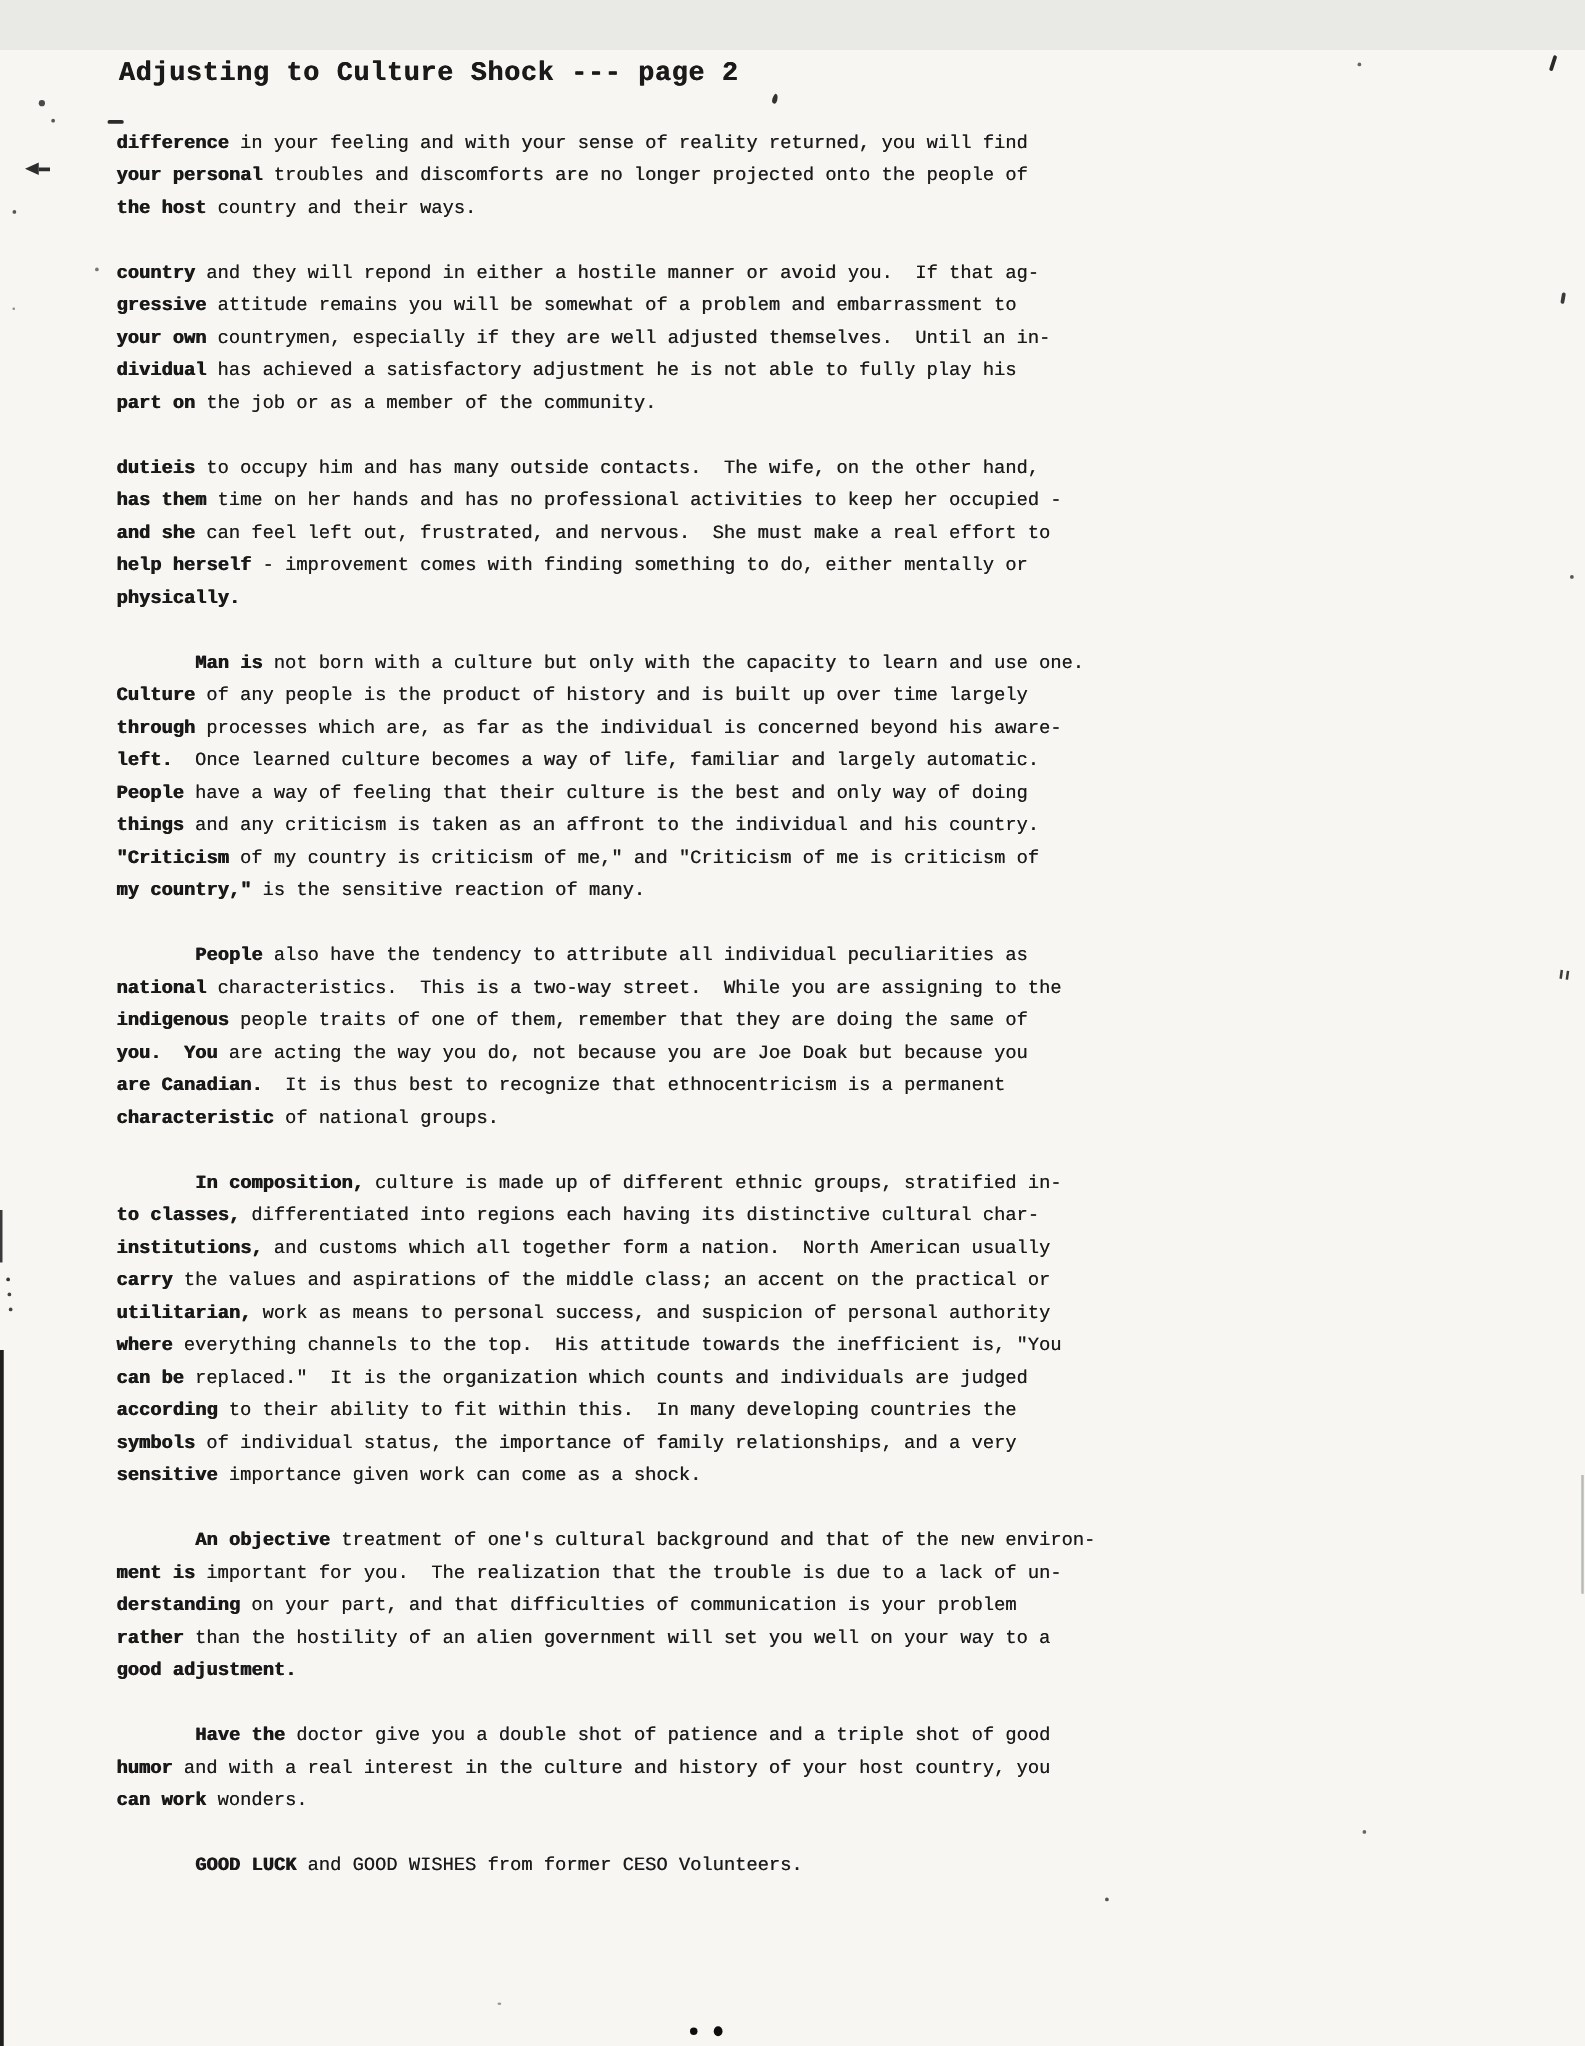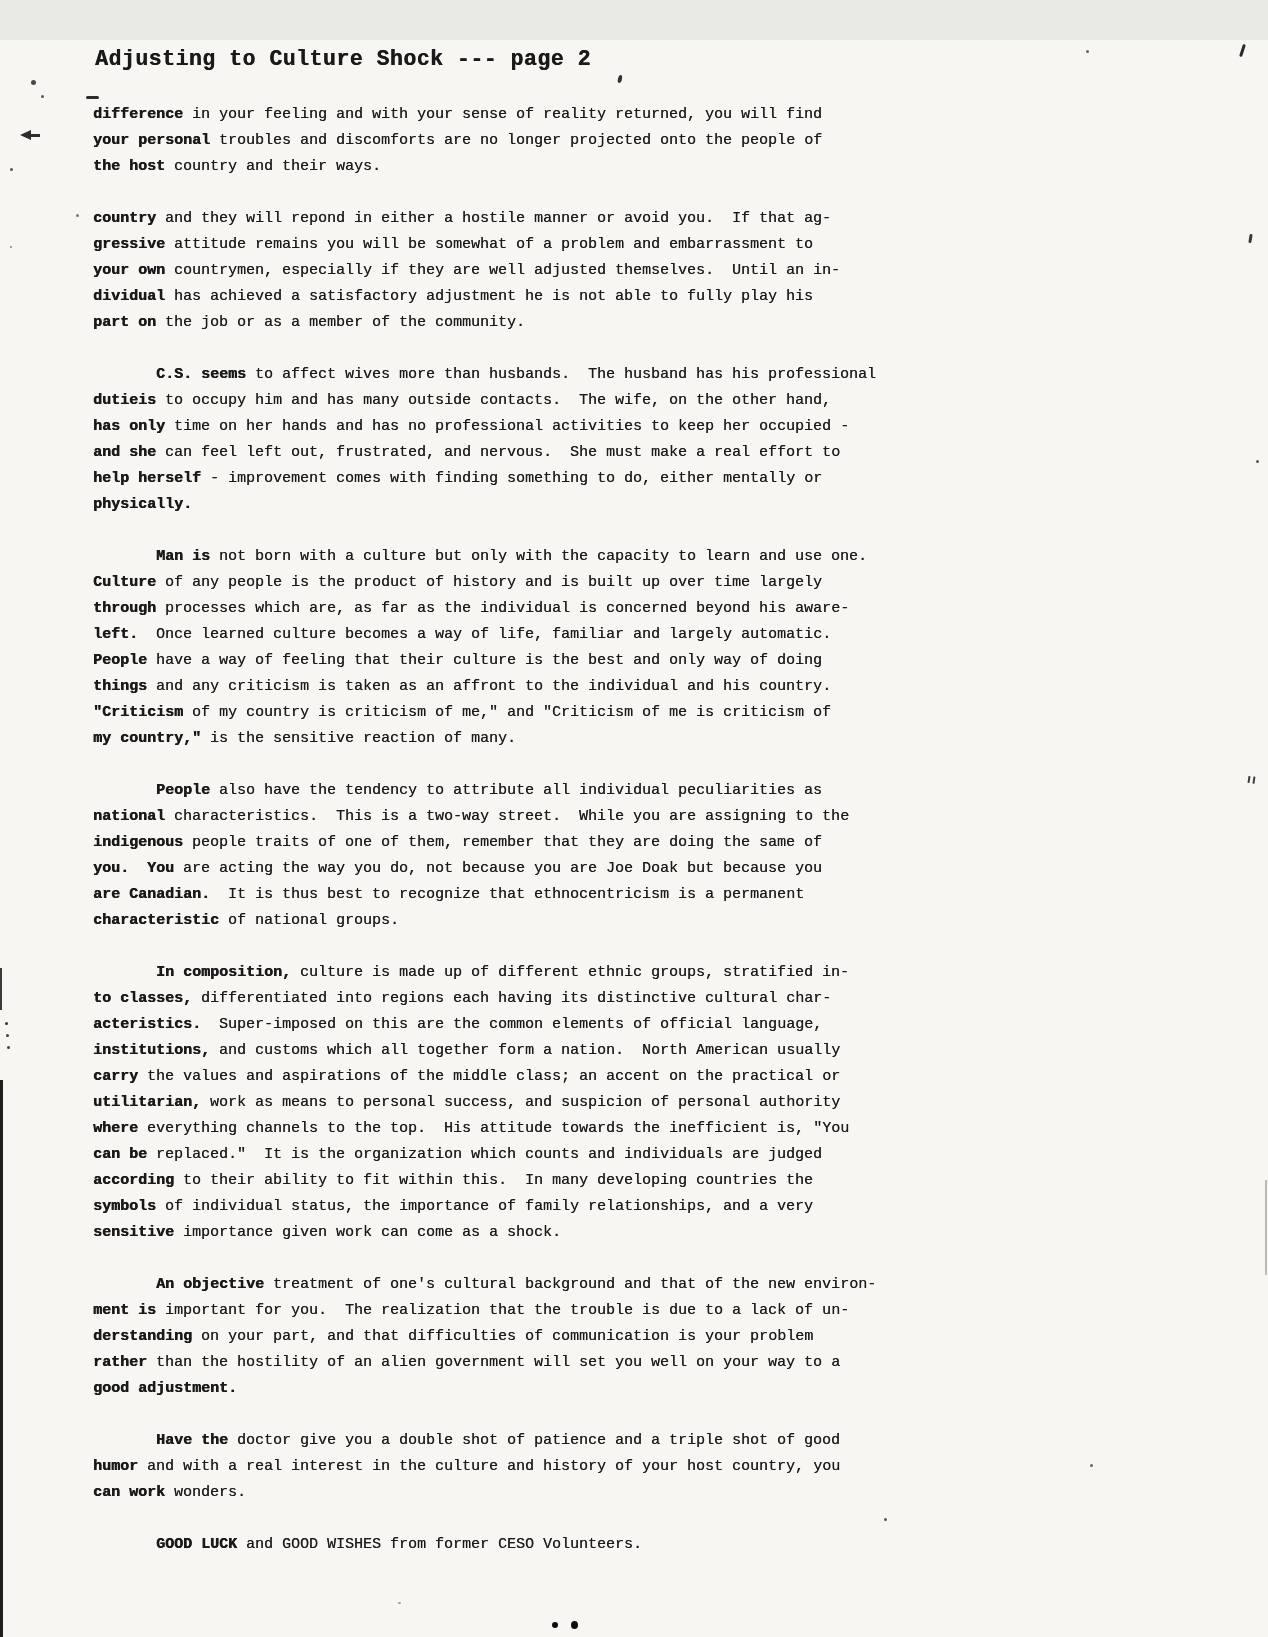--- a/index.html
+++ b/index.html
@@ -74,23 +74,22 @@
         <div class="line"><b class="heavy">the host</b> country and their ways.</div>
       </div>
       <div class="para">
         <div class="line"><b class="heavy">country</b> and they will repond in either a hostile manner or avoid you.  If that ag-</div>
         <div class="line"><b class="heavy">gressive</b> attitude remains you will be somewhat of a problem and embarrassment to</div>
         <div class="line"><b class="heavy">your own</b> countrymen, especially if they are well adjusted themselves.  Until an in-</div>
         <div class="line"><b class="heavy">dividual</b> has achieved a satisfactory adjustment he is not able to fully play his</div>
         <div class="line"><b class="heavy">part on</b> the job or as a member of the community.</div>
       </div>
       <div class="para">
-        <div class="line indent"><b class="heavy">C.S. seems</b> to affect wives more than husbands.  The husband has his professional</div>
         <div class="line"><b class="heavy">dutieis</b> to occupy him and has many outside contacts.  The wife, on the other hand,</div>
-        <div class="line"><b class="heavy">has only</b> time on her hands and has no professional activities to keep her occupied -</div>
+        <div class="line"><b class="heavy">has them</b> time on her hands and has no professional activities to keep her occupied -</div>
         <div class="line"><b class="heavy">and she</b> can feel left out, frustrated, and nervous.  She must make a real effort to</div>
         <div class="line"><b class="heavy">help herself</b> - improvement comes with finding something to do, either mentally or</div>
         <div class="line"><b class="heavy">physically.</b></div>
       </div>
       <div class="para">
         <div class="line indent"><b class="heavy">Man is</b> not born with a culture but only with the capacity to learn and use one.</div>
         <div class="line"><b class="heavy">Culture</b> of any people is the product of history and is built up over time largely</div>
         <div class="line"><b class="heavy">through</b> processes which are, as far as the individual is concerned beyond his aware-</div>
         <div class="line"><b class="heavy">left.</b>  Once learned culture becomes a way of life, familiar and largely automatic.</div>
         <div class="line"><b class="heavy">People</b> have a way of feeling that their culture is the best and only way of doing</div>
@@ -102,21 +101,20 @@
         <div class="line indent"><b class="heavy">People</b> also have the tendency to attribute all individual peculiarities as</div>
         <div class="line"><b class="heavy">national</b> characteristics.  This is a two-way street.  While you are assigning to the</div>
         <div class="line"><b class="heavy">indigenous</b> people traits of one of them, remember that they are doing the same of</div>
         <div class="line"><b class="heavy">you.  You</b> are acting the way you do, not because you are Joe Doak but because you</div>
         <div class="line"><b class="heavy">are Canadian.</b>  It is thus best to recognize that ethnocentricism is a permanent</div>
         <div class="line"><b class="heavy">characteristic</b> of national groups.</div>
       </div>
       <div class="para">
         <div class="line indent"><b class="heavy">In composition,</b> culture is made up of different ethnic groups, stratified in-</div>
         <div class="line"><b class="heavy">to classes,</b> differentiated into regions each having its distinctive cultural char-</div>
-        <div class="line"><b class="heavy">acteristics.</b>  Super-imposed on this are the common elements of official language,</div>
         <div class="line"><b class="heavy">institutions,</b> and customs which all together form a nation.  North American usually</div>
         <div class="line"><b class="heavy">carry</b> the values and aspirations of the middle class; an accent on the practical or</div>
         <div class="line"><b class="heavy">utilitarian,</b> work as means to personal success, and suspicion of personal authority</div>
         <div class="line"><b class="heavy">where</b> everything channels to the top.  His attitude towards the inefficient is, "You</div>
         <div class="line"><b class="heavy">can be</b> replaced."  It is the organization which counts and individuals are judged</div>
         <div class="line"><b class="heavy">according</b> to their ability to fit within this.  In many developing countries the</div>
         <div class="line"><b class="heavy">symbols</b> of individual status, the importance of family relationships, and a very</div>
         <div class="line"><b class="heavy">sensitive</b> importance given work can come as a shock.</div>
       </div>
       <div class="para">

